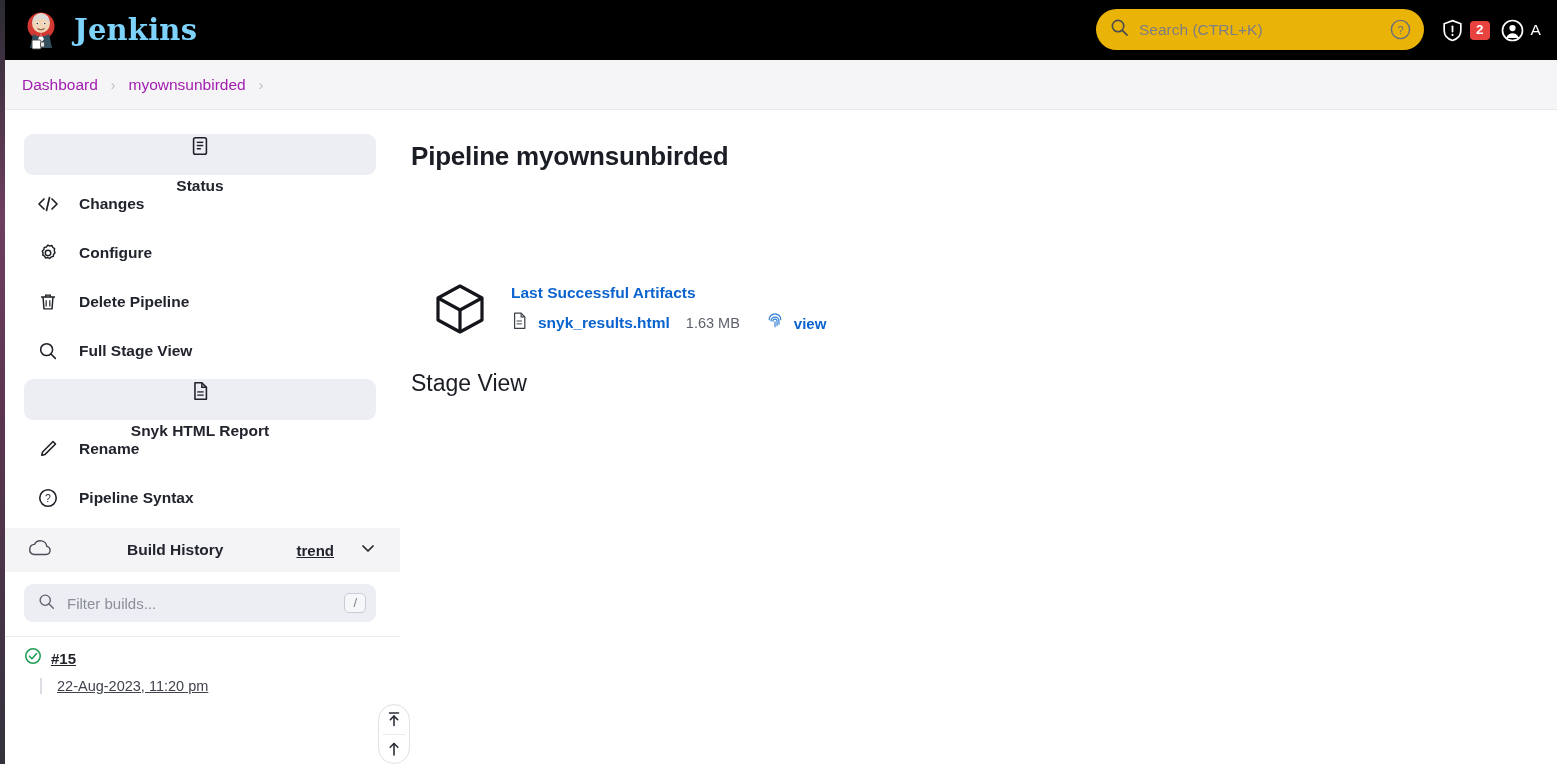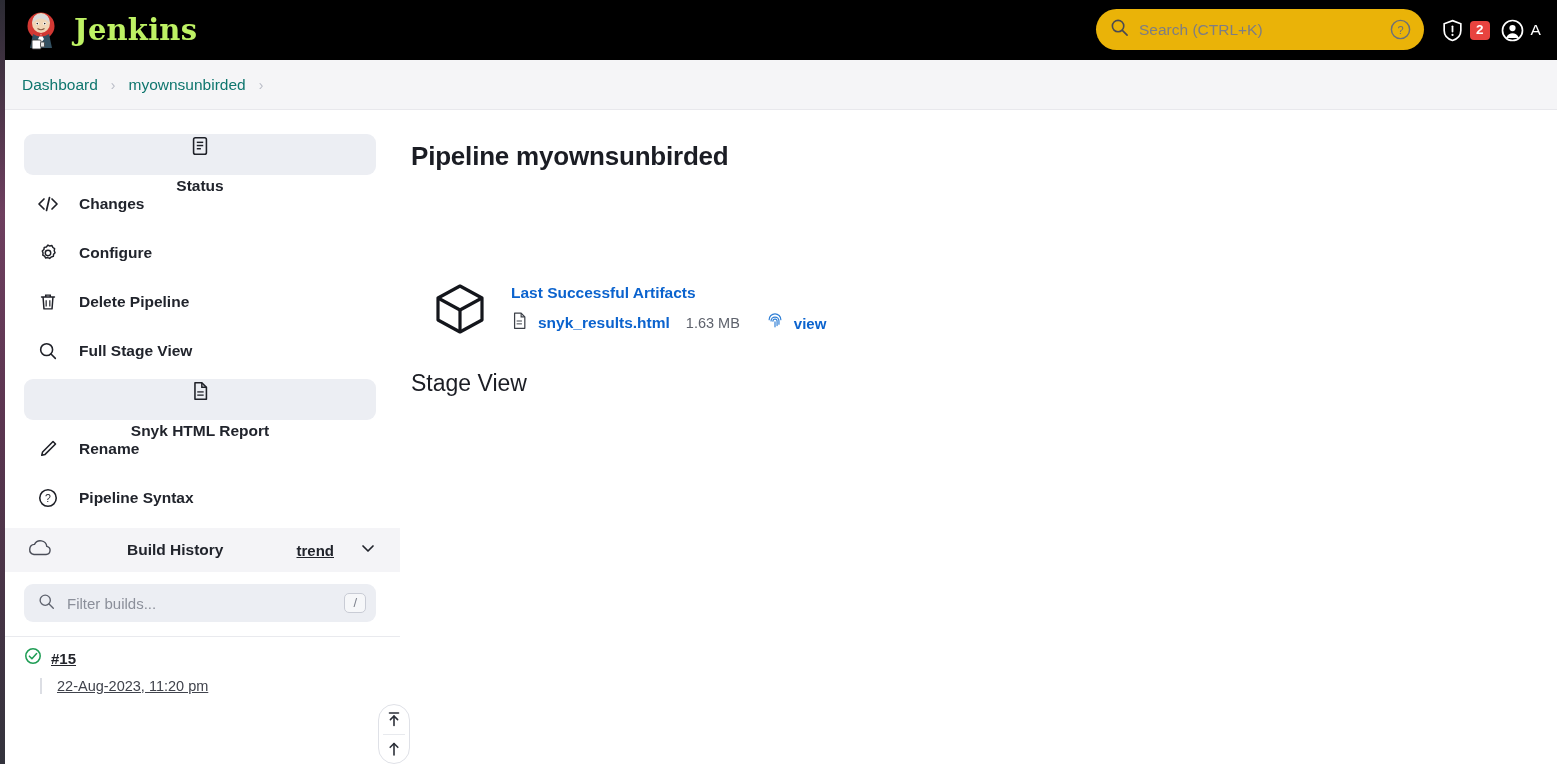--- a/index.html
+++ b/index.html
@@ -18,21 +18,21 @@
   }
 
   
   .header {
     position: absolute; left: 0; top: 0; width: 1557px; height: 60px;
     background: #000; display: flex; align-items: center; z-index: 30;
   }
   .brand { display: flex; align-items: center; gap: 14px; margin-left: 22px; }
   .brand-logo { width: 38px; height: 40px; position: relative; }
   .brand-title {
-    color: #bef264; font-family: "DejaVu Serif", serif;
+    color: #7dd3fc; font-family: "DejaVu Serif", serif;
     font-size: 29px; font-weight: 700; letter-spacing: .2px;
   }
   .search-wrap {
     position: absolute; left: 1096px; top: 9px;
     width: 328px; height: 41px; background: #eab308; border-radius: 22px;
     display: flex; align-items: center; padding: 0 12px 0 14px;
   }
   .search-input {
     flex: 1; border: none; outline: none; font-size: 15.5px;
     color: #3a3a3a; font-family: "Liberation Sans", sans-serif;
@@ -51,21 +51,21 @@
   }
   .user-wrap { display: flex; align-items: center; gap: 6px; }
   .user-name { color: #fff; font-size: 15.5px; }
 
   
   .crumbbar {
     position: absolute; left: 0; top: 60px; width: 1557px; height: 50px;
     background: #f5f5f7; border-bottom: 1px solid #e8e8ec;
     display: flex; align-items: center; padding-left: 22px; z-index: 20;
   }
-  .crumb { font-size: 15.5px; color: #0f766e; cursor: pointer; }
+  .crumb { font-size: 15.5px; color: #a21caf; cursor: pointer; }
   .crumb-sep { color: #b9bcc6; font-size: 14px; margin: 0 13px; }
 
   
   .sidebar {
     position: absolute; left: 0; top: 111px; width: 400px; height: 653px;
     background: #fff; z-index: 15;
   }
   .side-list { padding: 23px 24px 0 24px; }
   .side-item {
     display: flex; align-items: center; gap: 19px; height: 41px;

